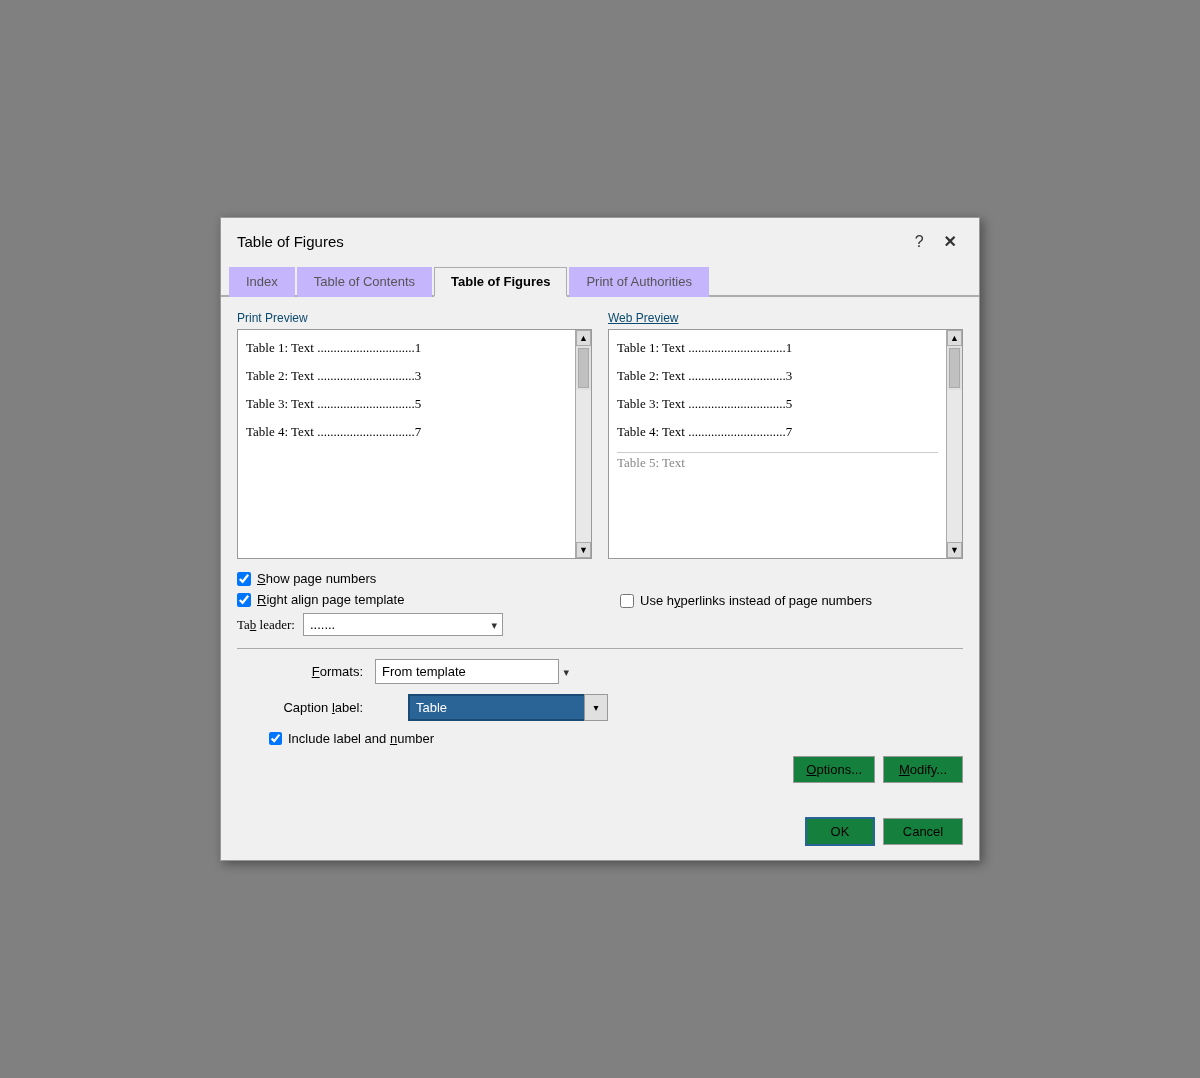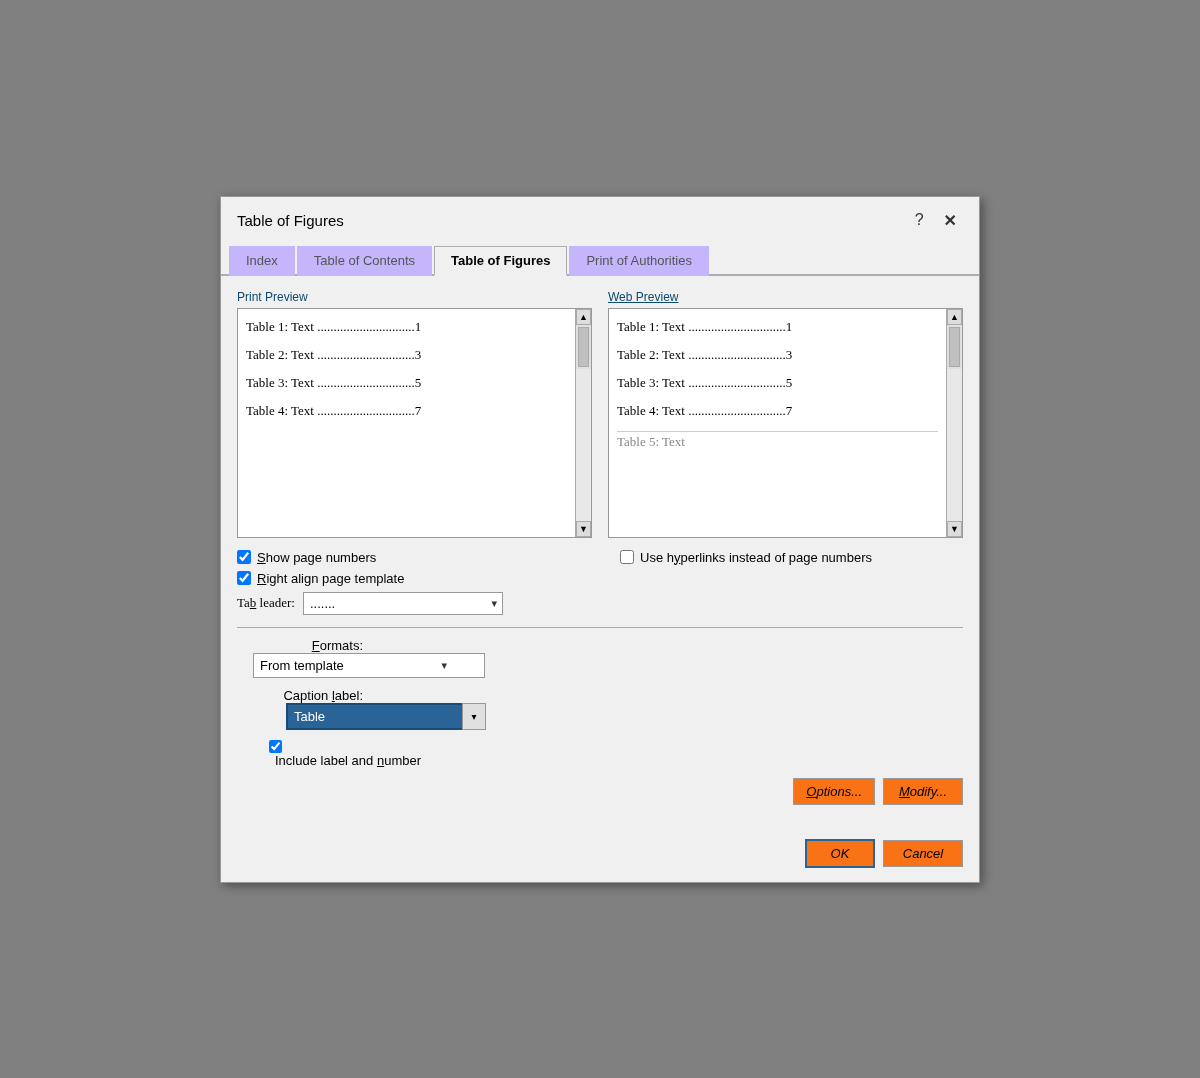--- a/index.html
+++ b/index.html
@@ -170,20 +170,21 @@
     .scroll-track {
       flex: 1;
       background: #e8e8e8;
     }
 
     
     .options-row {
       display: flex;
       gap: 40px;
       margin-bottom: 12px;
+      align-items: center;
     }
 
     .options-left {
       flex: 1;
     }
 
     .options-right {
       flex: 1;
     }
 
@@ -260,24 +261,23 @@
 
     .general-label::after {
       content: '';
       flex: 1;
       height: 1px;
       background: #aaa;
     }
 
     .general-row {
       display: flex;
-      align-items: flex-start;
+      align-items: center;
       margin-bottom: 10px;
       padding-left: 16px;
-      flex-direction: column;
     }
 
     .general-row-label {
       width: 110px;
       text-align: right;
       margin-right: 12px;
       font-size: 13px;
     }
 
     .formats-dropdown {
@@ -291,24 +291,23 @@
       gap: 8px;
       padding: 10px 16px 14px 16px;
       align-items: center;
     }
 
     .btn {
       min-width: 80px;
       padding: 5px 12px;
       font-size: 13px;
       border: 1px solid #999;
-      background: #f97316;
+      background: #15803d;
       cursor: pointer;
       color: #000;
-      font-style: italic;
     }
 
     .btn-ok {
       border: 2px solid #2a6496;
       min-width: 70px;
     }
 
     .action-buttons {
       display: flex;
       justify-content: flex-end;
@@ -432,21 +431,21 @@
 
     <hr class="separator">
 
     <div class="general-section">
 
       <div class="general-row">
         <span class="general-row-label">
           <u>F</u>ormats:
         </span>
         <div class="dropdown-wrapper formats-dropdown">
-          <select style="width:232px; padding: 4px 28px 4px 6px;">
+          <select style="width:184px; padding: 4px 28px 4px 6px;">
             <option>From template</option>
             <option>Classic</option>
             <option>Distinctive</option>
             <option>Centered</option>
             <option>Formal</option>
             <option>Simple</option>
           </select>
         </div>
       </div>
 

